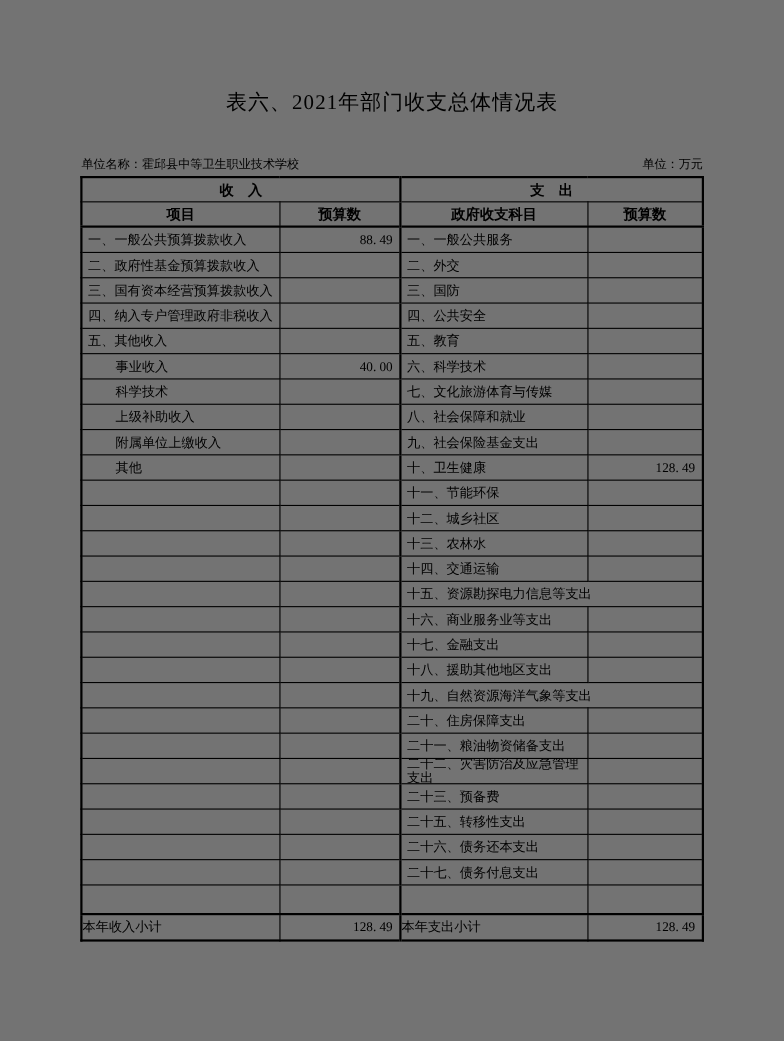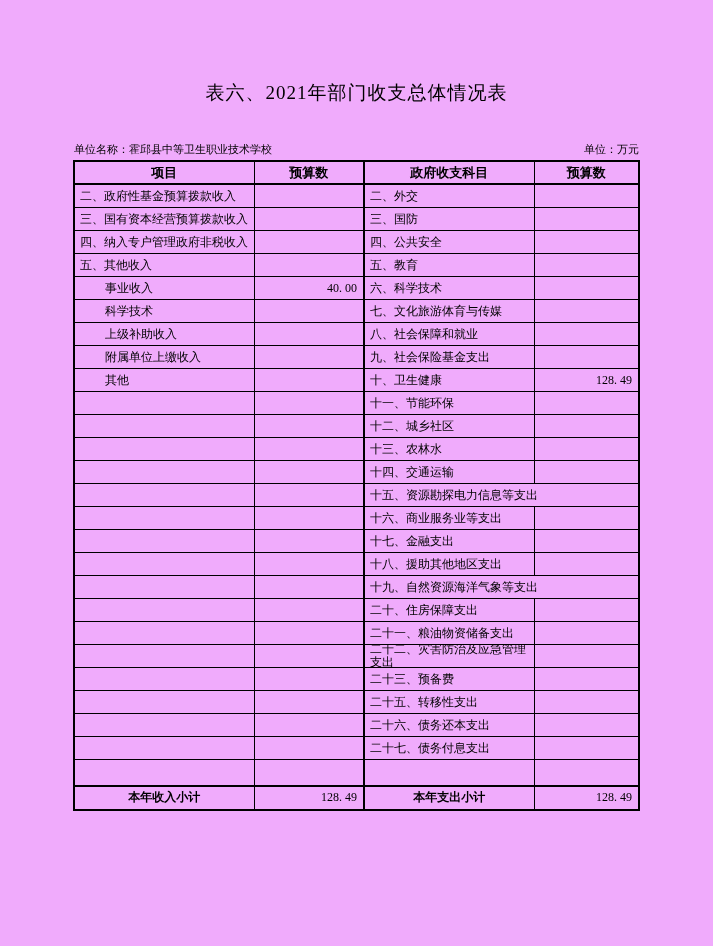--- a/index.html
+++ b/index.html
@@ -6,21 +6,21 @@
     margin: 0;
     padding: 0;
     background: #ffffff;
     font-family: "Liberation Serif", "DejaVu Serif", serif;
     color: #000000;
   }
   .page {
     position: relative;
     width: 713px;
     height: 946px;
-    background: #f0abfc;
+    background: #737373;
     overflow: hidden;
   }
   .doc-title {
     margin: 0;
     padding-top: 80px;
     text-align: center;
     font-size: 19px;
     font-weight: normal;
     letter-spacing: 1px;
   }
@@ -65,22 +65,22 @@
     white-space: nowrap;
   }
   td.label.indent { padding-left: 30px; }
   td.num {
     text-align: right;
     padding-right: 6px;
     white-space: nowrap;
   }
   tr.subtotal { border-top: 2px solid #000; height: 24px; }
   tr.subtotal td.sublabel {
-    text-align: center;
-    font-weight: bold;
+    text-align: left;
+    font-weight: normal;
     padding-left: 0;
   }
   tr.filler { height: 26px; }
   .clip-outer {
     height: 22px;
     overflow: hidden;
     padding-left: 5px;
   }
   .clip-inner {
     line-height: 13px;
@@ -102,28 +102,38 @@
   </div>
 
   <table class="budget">
     <colgroup>
       <col class="c1">
         <col class="c2">
         <col class="c3">
         <col class="c4">
     </colgroup>
     <thead>
+      <tr>
+        <th colspan="2">收　入</th>
+        <th colspan="2" class="mid">支　出</th>
+      </tr>
       <tr class="col-heads">
         <th>项目</th>
         <th>预算数</th>
         <th class="mid">政府收支科目</th>
         <th>预算数</th>
       </tr>
     </thead>
     <tbody id="rows-body">
+        <tr>
+          <td class="label">一、一般公共预算拨款收入</td>
+          <td class="num">88. 49</td>
+          <td class="label mid">一、一般公共服务</td>
+          <td class="num"></td>
+        </tr>
         <tr>
           <td class="label">二、政府性基金预算拨款收入</td>
           <td class="num"></td>
           <td class="label mid">二、外交</td>
           <td class="num"></td>
         </tr>
         <tr>
           <td class="label">三、国有资本经营预算拨款收入</td>
           <td class="num"></td>
           <td class="label mid">三、国防</td>

